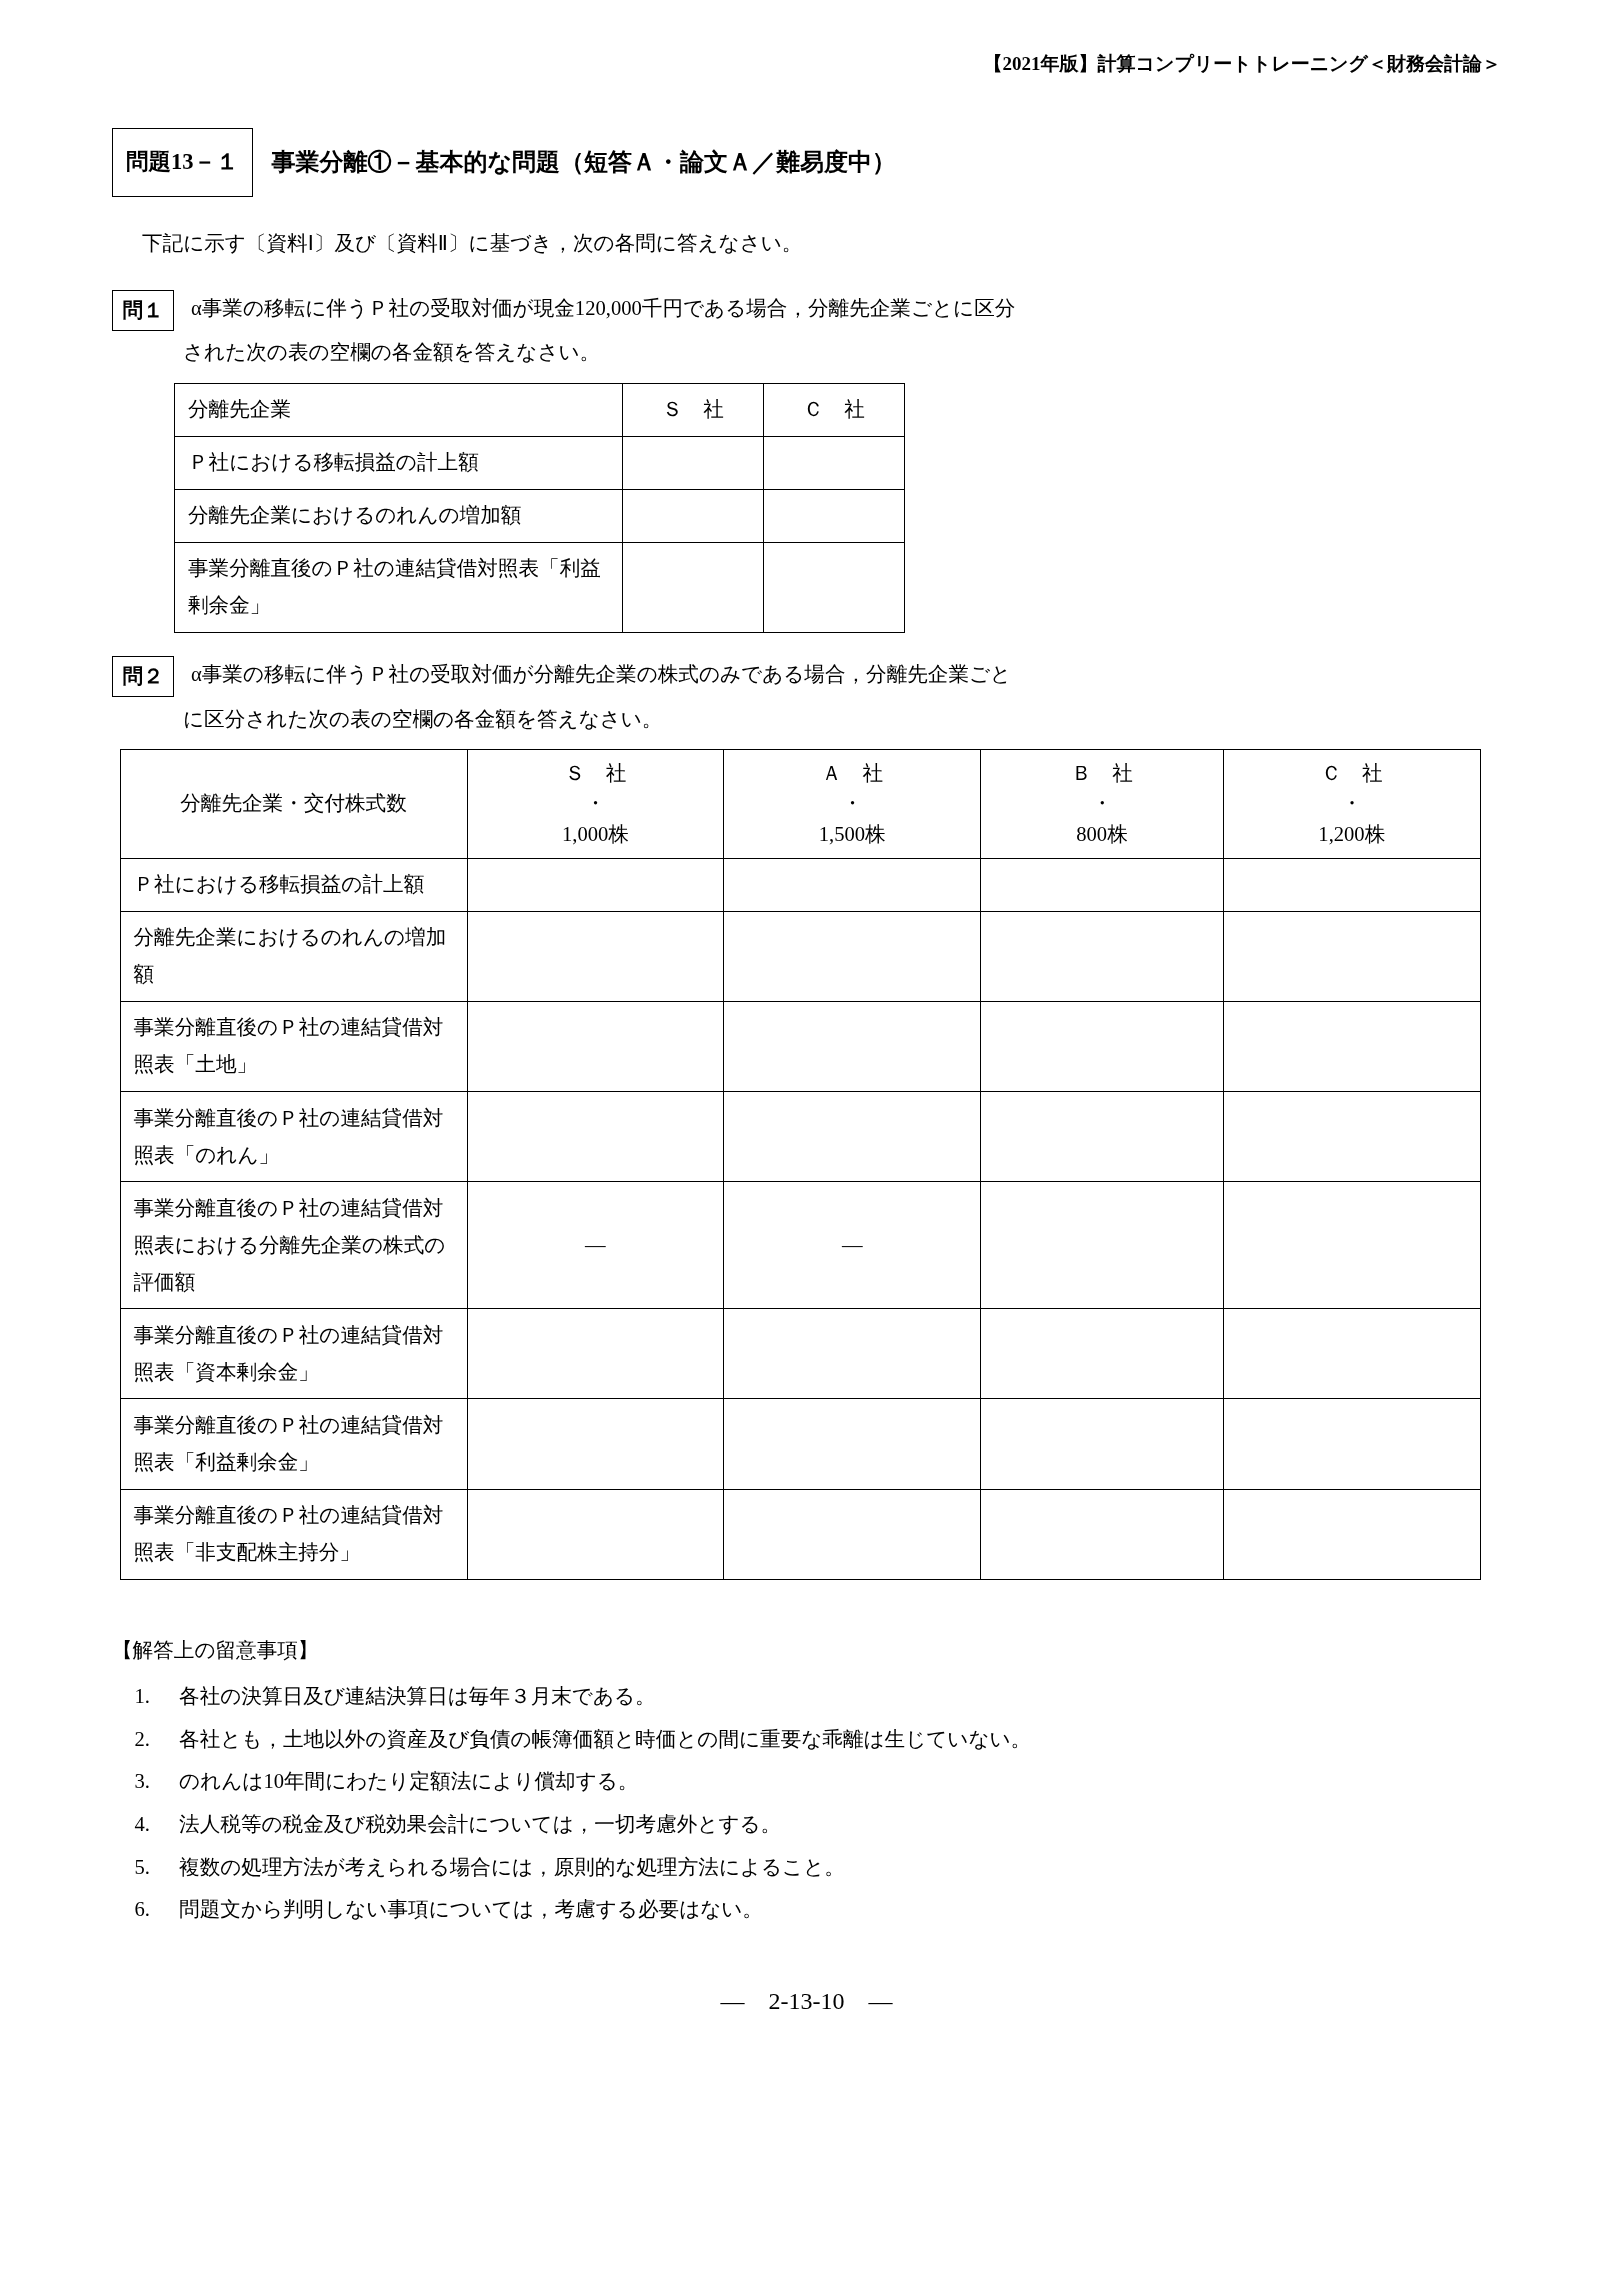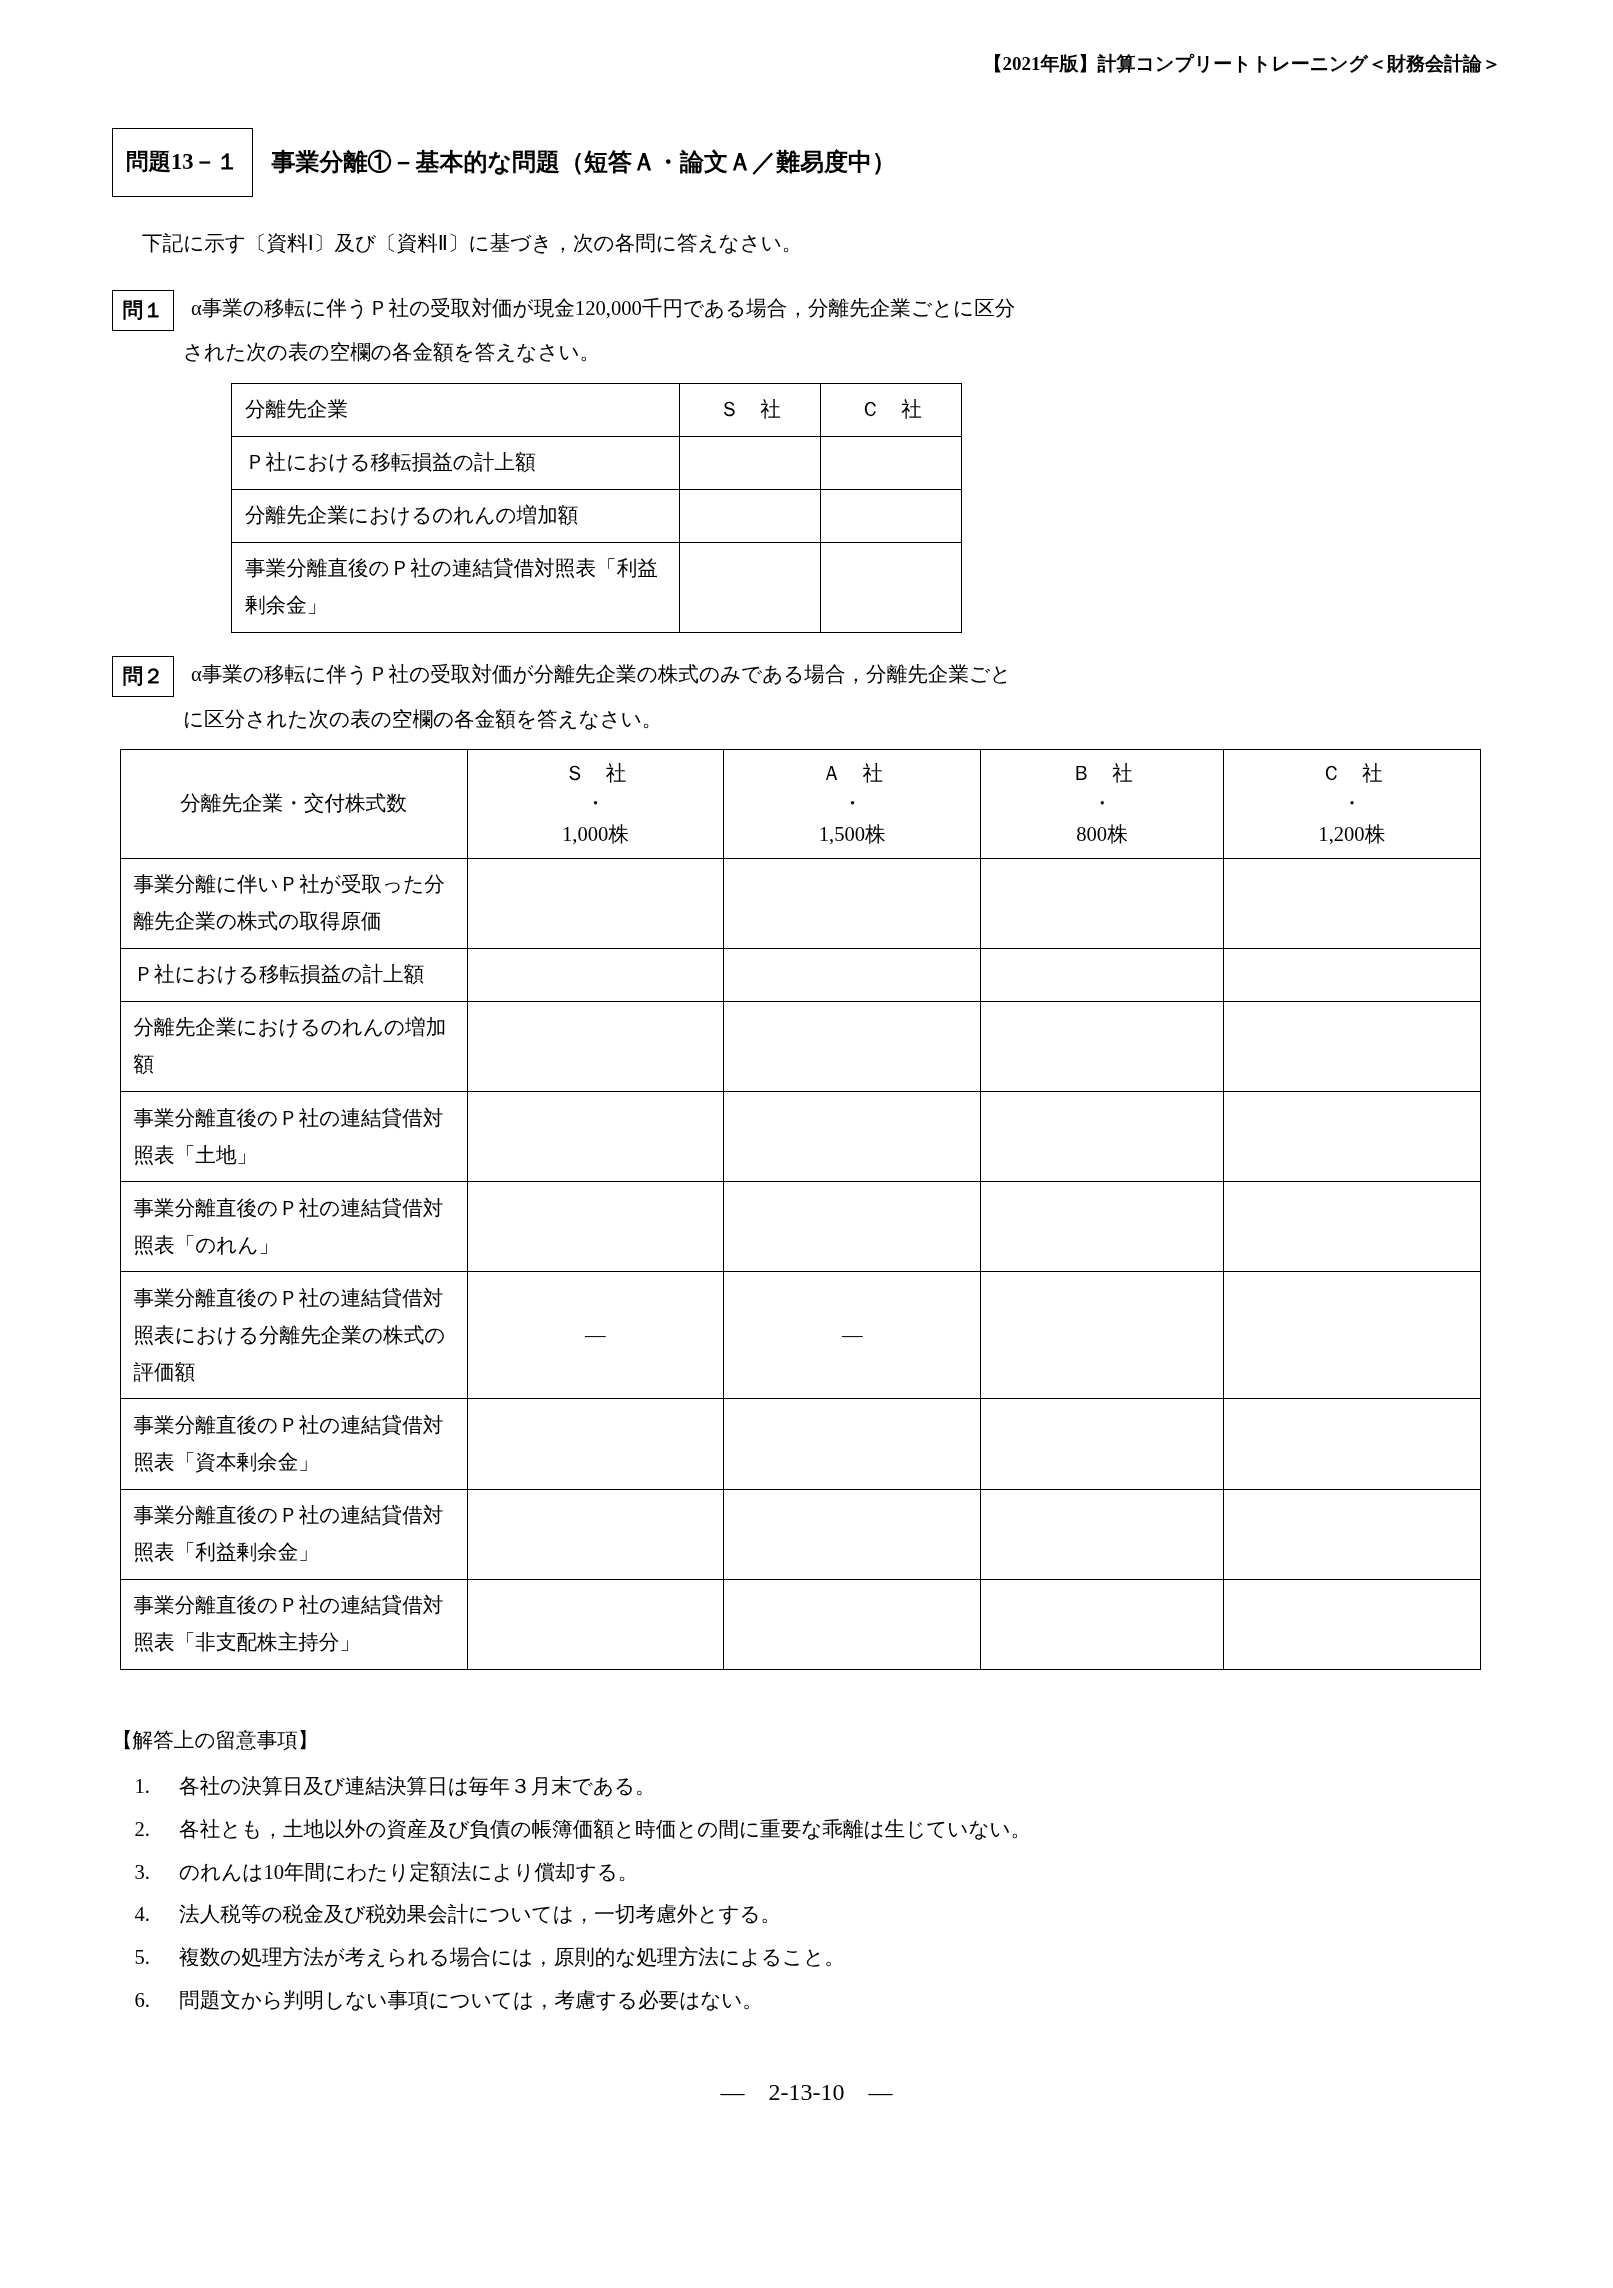--- a/index.html
+++ b/index.html
@@ -61,21 +61,21 @@
     }
     .question-continuation {
       padding-left: 71px;
       margin-top: 3.7px;
     }
     table {
       border-collapse: collapse;
       margin-top: 11.2px;
     }
     table.table1 {
-      margin-left: 119px;
+      margin-left: 62px;
       width: 731px;
       padding-left: 27px;
     }
     table.table2 {
       margin-left: 7.5px;
       width: 98%;
     }
     td, th {
       border: 0.9px solid #000;
       padding: 7.5px 13px;
@@ -195,27 +195,20 @@
         <span>Ｂ　社</span><br>・<br>
         <span>800株</span>
       </td>
       <td class="two-line-header">
         <span>Ｃ　社</span><br>・<br>
         <span>1,200株</span>
       </td>
     </tr>
 
     <tr>
-      <td class="table2-row-label">事業分離に伴いＰ社が受取った分離先企業の株式の取得原価</td>
-      <td></td>
-      <td></td>
-      <td></td>
-      <td></td>
-    </tr>
-    <tr>
       <td class="table2-row-label">Ｐ社における移転損益の計上額</td>
       <td></td>
       <td></td>
       <td></td>
       <td></td>
     </tr>
     <tr>
       <td class="table2-row-label">分離先企業におけるのれんの増加額</td>
       <td></td>
       <td></td>

